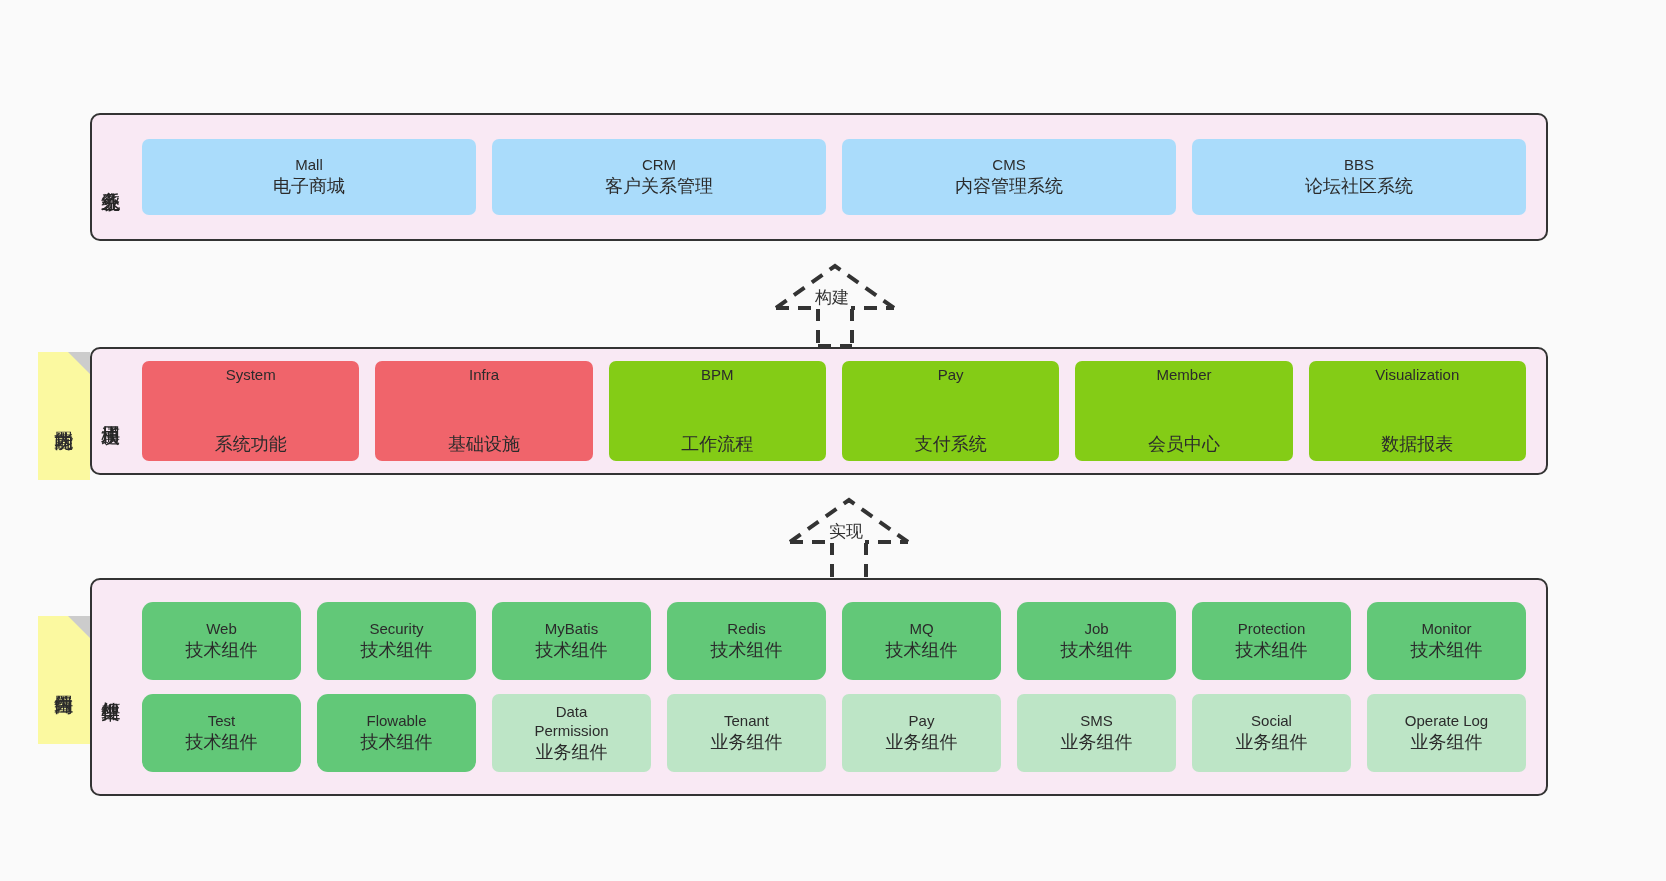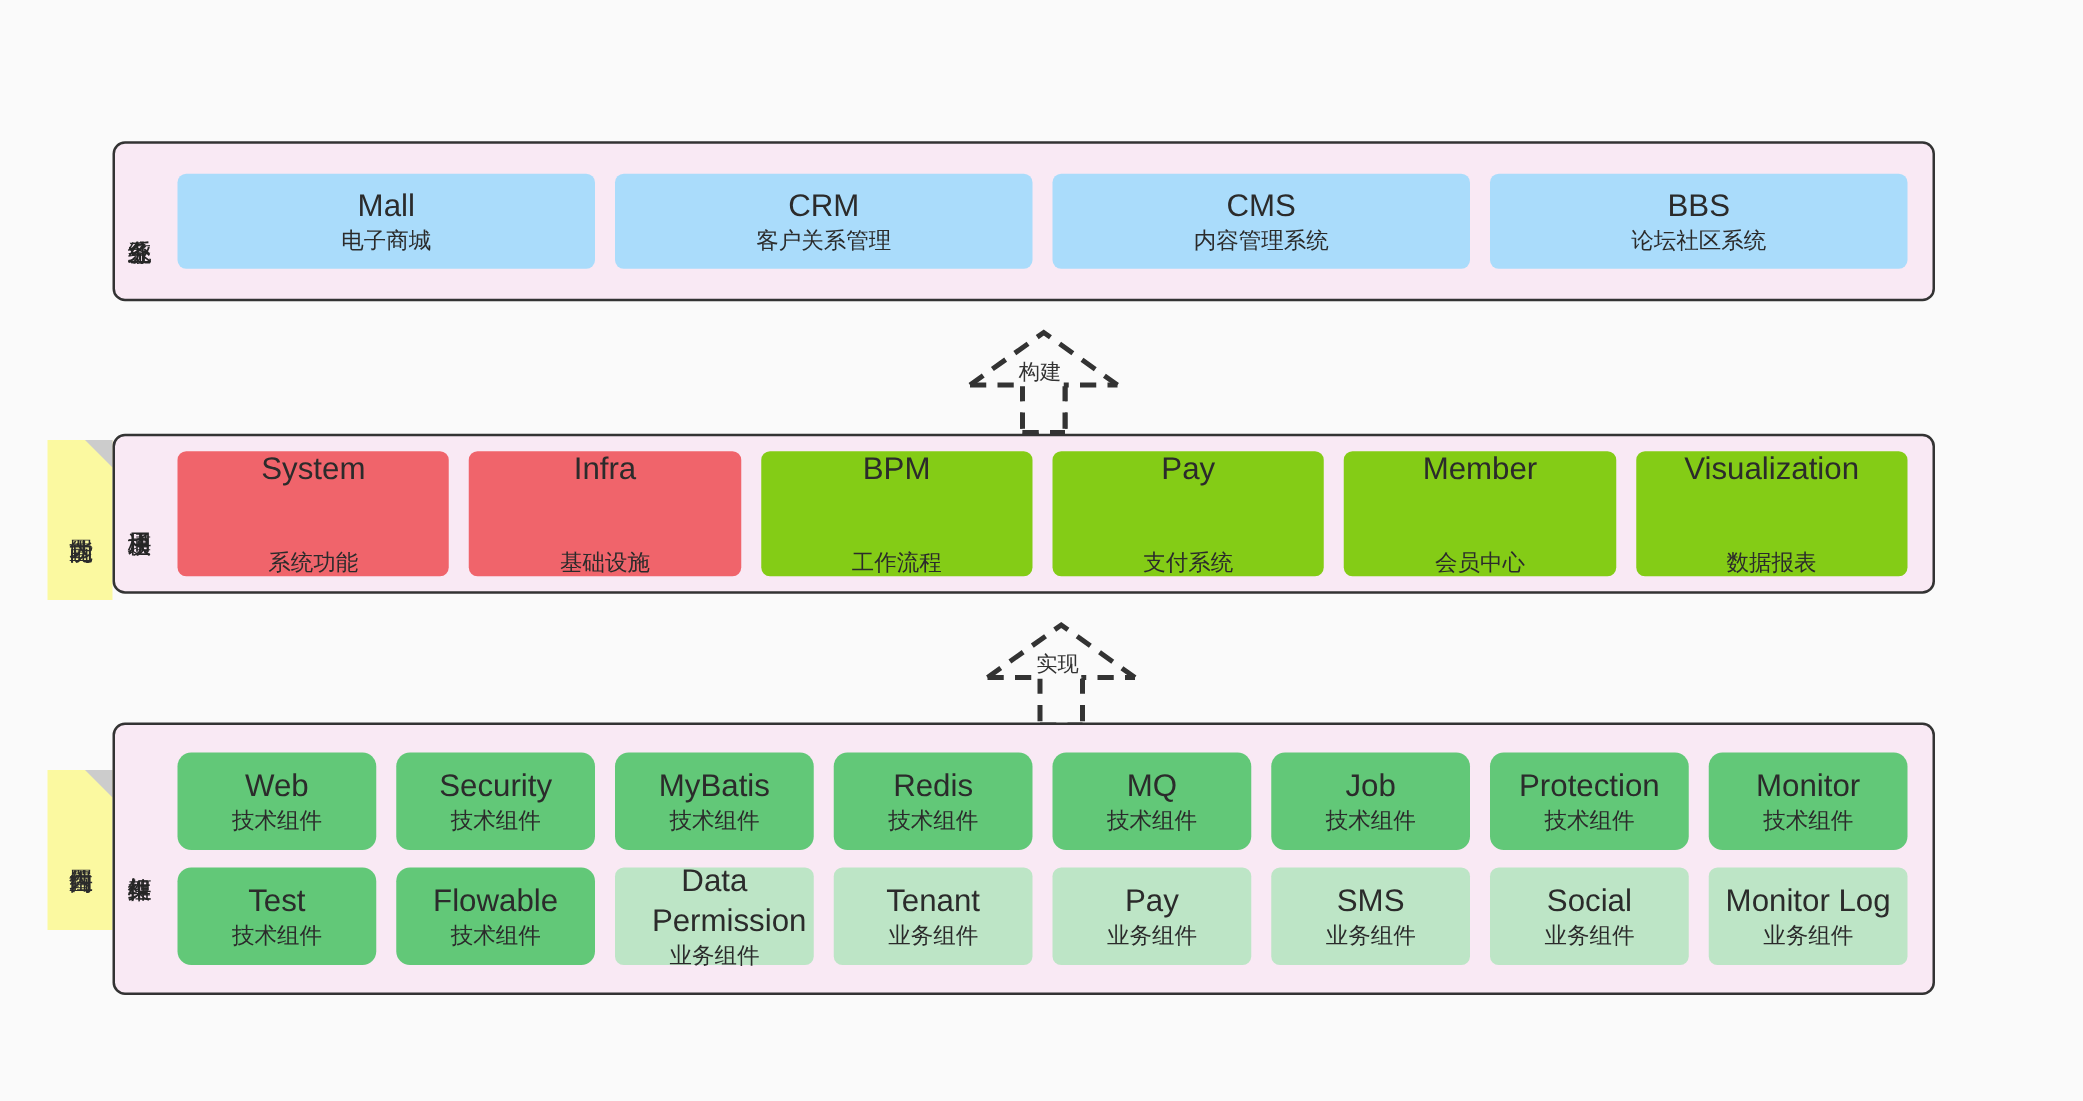--- a/index.html
+++ b/index.html
@@ -71,21 +71,21 @@
     border-radius: 7px;
     display: flex;
     flex-direction: column;
     align-items: center;
     justify-content: center;
     text-align: center;
     color: #2b2b2b;
     padding: 6px 6px;
   }
   .node .t-en {
-    font-size: 25px;
+    font-size: 15px;
     line-height: 1.26;
   }
   .node .t-cn {
     font-size: 18px;
     line-height: 1.26;
   }
   .h-business .node { height: 76px; }
   .h-module   .node { height: 100px; gap: 48px; }
   .h-frame    .node { height: 78px; }
 
@@ -343,21 +343,21 @@
           </div>
         </div>
         <div class="cellwrap">
           <div class="node fill-lightgreen">
             <div class="t-en">Social</div>
             <div class="t-cn">业务组件</div>
           </div>
         </div>
         <div class="cellwrap">
           <div class="node fill-lightgreen">
-            <div class="t-en">Monitor Log</div>
+            <div class="t-en">Operate Log</div>
             <div class="t-cn">业务组件</div>
           </div>
         </div>
       </div>
 
     </div>
   </div>
 
 </div>
 

